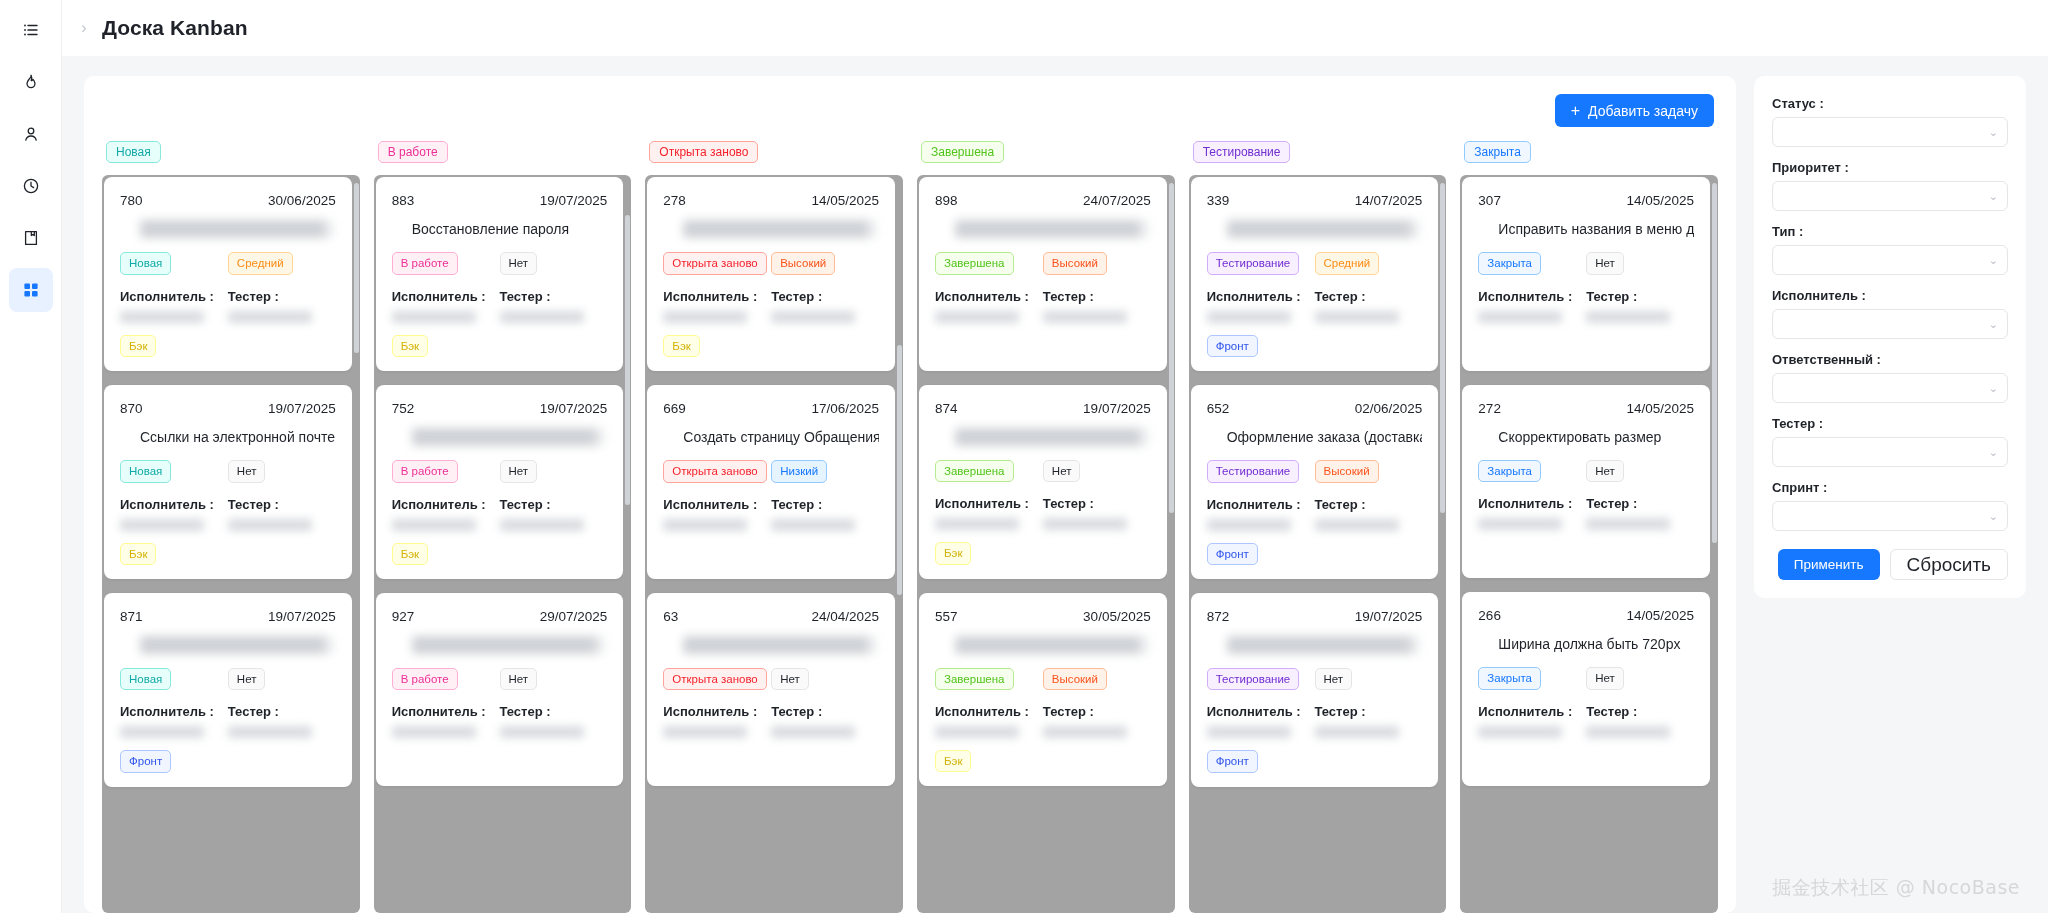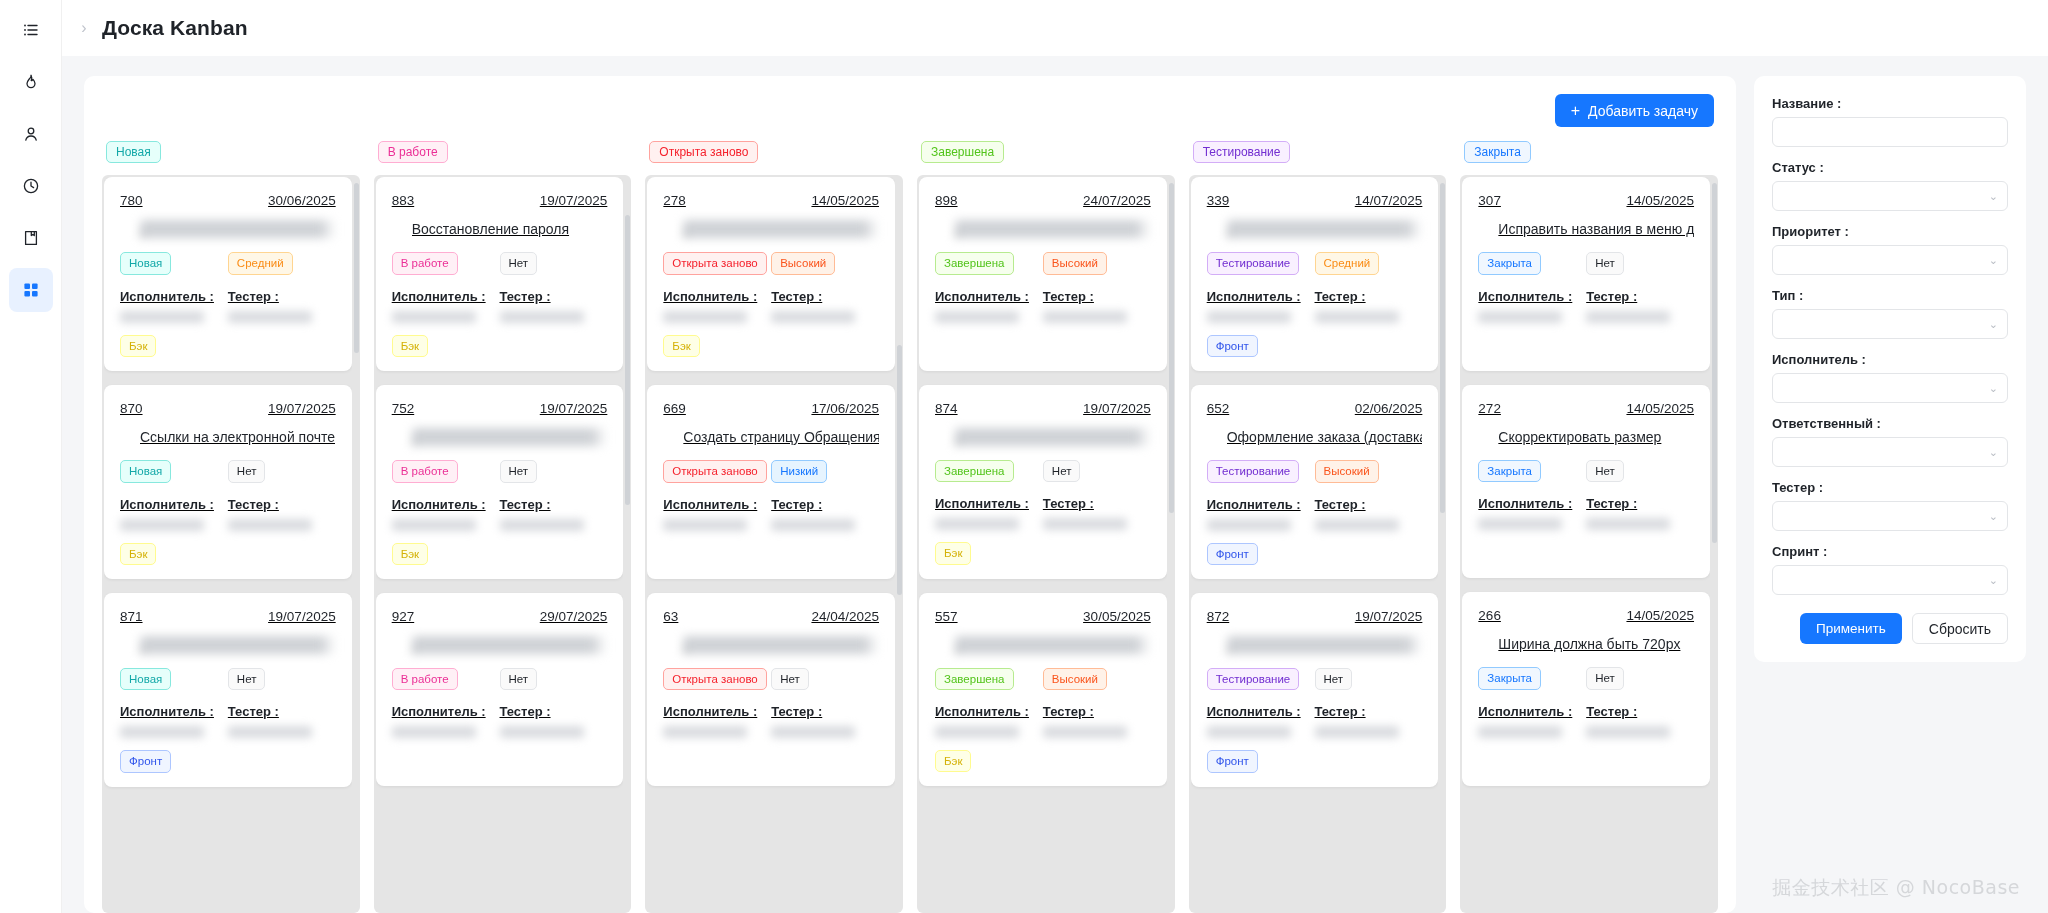--- a/index.html
+++ b/index.html
@@ -60,21 +60,21 @@
     min-height: 0; overflow: hidden;
   }
   .column { flex: 1 1 0; min-width: 0; display: flex; flex-direction: column; }
   .col-head { padding: 0 4px 12px 4px; }
   .status-chip {
     display: inline-block; font-size: 12px; padding: 3px 9px;
     border-radius: 5px; border: 1px solid; line-height: 1.2; white-space: nowrap;
   }
   .col-body {
     flex: 1; overflow: hidden; position: relative;
-    background: #e5e5e5; border-radius: 6px; padding: 2px 8px 0 2px; text-decoration: underline;
+    background: #a3a3a3; border-radius: 6px; padding: 2px 8px 0 2px;
   }
   .col-scroll { height: 100%; overflow: hidden; }
 
   .card {
     background: #ffffff; border-radius: 8px; padding: 16px 16px 14px 16px;
     margin-bottom: 14px; box-shadow: 0 1px 3px rgba(0,0,0,.07);
     position: relative; min-height: 168px;
   }
   .card-row1 { display: flex; justify-content: space-between; font-size: 13.5px; color: #1f2329; margin-bottom: 12px; }
   .card-title { font-size: 14px; color: #1f2329; margin-bottom: 14px; height: 18px; line-height: 18px; white-space: nowrap; overflow: hidden; margin-left: 20px; }
@@ -119,21 +119,21 @@
   }
   .chev { color: #b9bdc4; font-size: 11px; line-height: 1; }
   .filter-actions { display: flex; justify-content: flex-end; gap: 10px; margin-top: 18px; }
   .btn-primary {
     background: #1677ff; color: #fff; border: none; border-radius: 6px;
     height: 31px; padding: 0 16px; font-size: 13.5px; cursor: pointer;
     font-family: "Liberation Sans", sans-serif;
   }
   .btn-default {
     background: #fff; color: #1f2329; border: 1px solid #e3e5e8; border-radius: 6px;
-    height: 31px; padding: 0 16px; font-size: 14px; cursor: pointer;
+    height: 31px; padding: 0 16px; font-size: 19px; cursor: pointer;
     font-family: "Liberation Sans", sans-serif;
   }
 
   .watermark {
     position: absolute; right: 28px; bottom: 12px;
     font-size: 19px; color: #d5d7da; letter-spacing: .5px;
     font-family: "DejaVu Sans", sans-serif; pointer-events: none;
   }
 </style>
 </head>
@@ -653,21 +653,20 @@
                   </div>
                 </div>
                 <div class="col-scrollbar" style="top: 8px; height: 360px;"></div>
               </div>
             </div>
           </div>
       </div>
 
       <div class="filter-panel">
         <div id="filter-fields">
-            <div class="field"><div class="field-label">Название :</div><input class="field-input" style=""></div>
             <div class="field">
               <div class="field-label">Статус :</div>
               <div class="field-select">
                 <span class="chev">⌄</span>
               </div>
             </div>
             <div class="field">
               <div class="field-label">Приоритет :</div>
               <div class="field-select">
                 <span class="chev">⌄</span>

